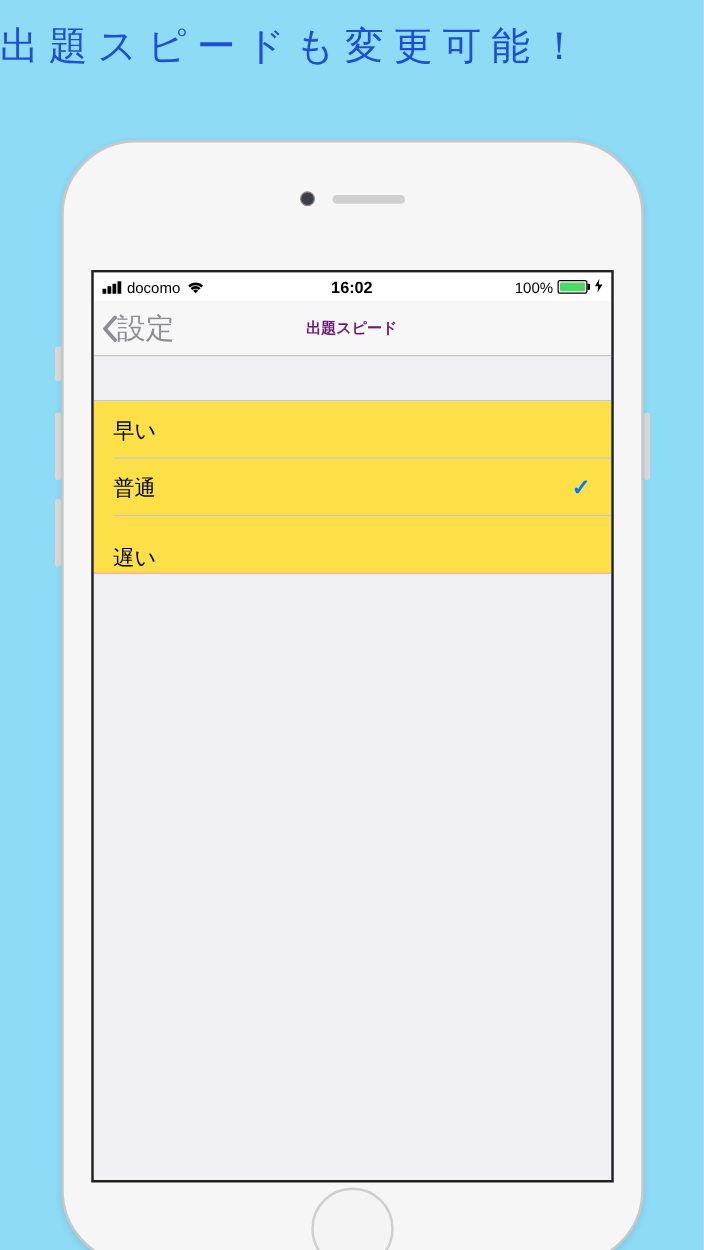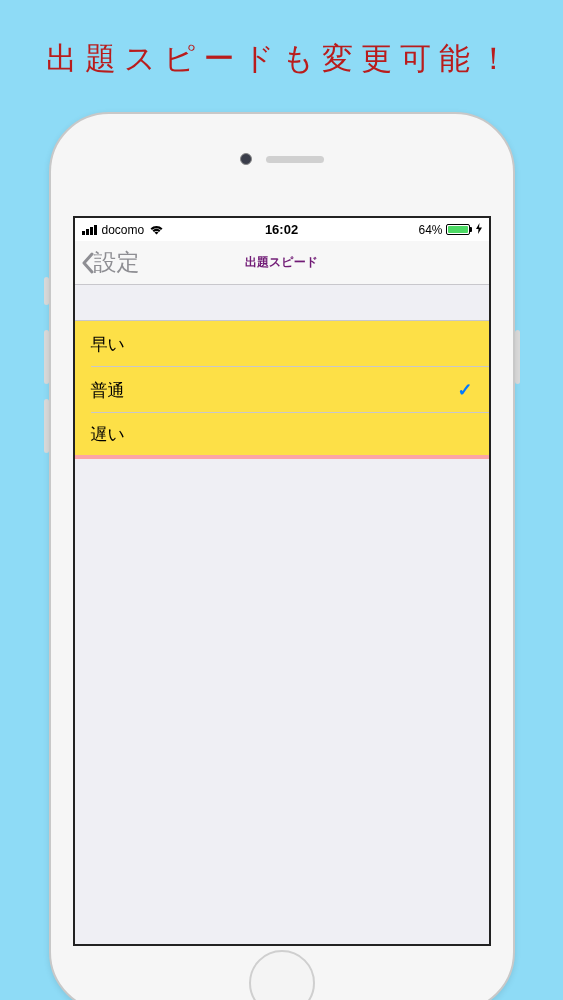--- a/index.html
+++ b/index.html
@@ -11,25 +11,25 @@
     body {
       width: 563px;
       height: 1000px;
       background: #8edbf6;
       position: relative;
       font-family: -apple-system, BlinkMacSystemFont, "Segoe UI", "Helvetica Neue", Arial, sans-serif;
       overflow: hidden;
     }
     
     .tagline {
-      text-align: center;
-      color: #b91c1c;
+      text-align: left;
+      color: #1d4ed8;
       font-size: 31px;
       font-weight: 500;
-      padding-top: 38px;
+      padding-top: 16px;
       letter-spacing: 8px;
     }
     
     .phone-wrapper {
       position: absolute;
       left: 50%;
       transform: translateX(-50%);
       top: 112px;
       width: 466px;
     }
@@ -269,21 +269,22 @@
       content: "";
       position: absolute;
       left: 16px;
       right: 0;
       bottom: 0;
       height: 1px;
       background: #c8c7cc;
     }
     
     .list-item:last-child {
-      border-bottom: 4px solid #fca5a5;
+      border-bottom: 1px solid #fca5a5;
+      align-items: flex-end;
     }
     
     .checkmark {
       color: #007aff;
       font-size: 18px;
       font-weight: 600;
     }
     
     .content-fill {
       flex: 1;
@@ -319,21 +320,21 @@
           </div>
           <span class="carrier">docomo</span>
           <span class="wifi-icon">
             <svg width="15" height="11" viewBox="0 0 15 11">
               <path d="M7.5 10.5 L5.5 8.5 C6.6 7.4 8.4 7.4 9.5 8.5 Z M3.5 6.5 C5.7 4.3 9.3 4.3 11.5 6.5 L10 8 C8.6 6.6 6.4 6.6 5 8 Z M1.5 4.5 C4.8 1.2 10.2 1.2 13.5 4.5 L12 6 C9.5 3.5 5.5 3.5 3 6 Z" fill="#000"></path>
             </svg>
           </span>
         </div>
         <div class="status-time">16:02</div>
         <div class="status-right">
-          <span>64%</span>
+          <span>100%</span>
           <div class="battery">
             <div class="battery-body">
                 <div class="battery-fill"></div>
               </div>
             <div class="battery-tip"></div>
           </div>
           <span class="charge-icon">
             <svg width="6" height="11" viewBox="0 0 6 11">
                 <path d="M3.5 0 L0 6 L2.5 6 L2 11 L6 4.5 L3 4.5 Z" fill="#000"></path>
               </svg>

